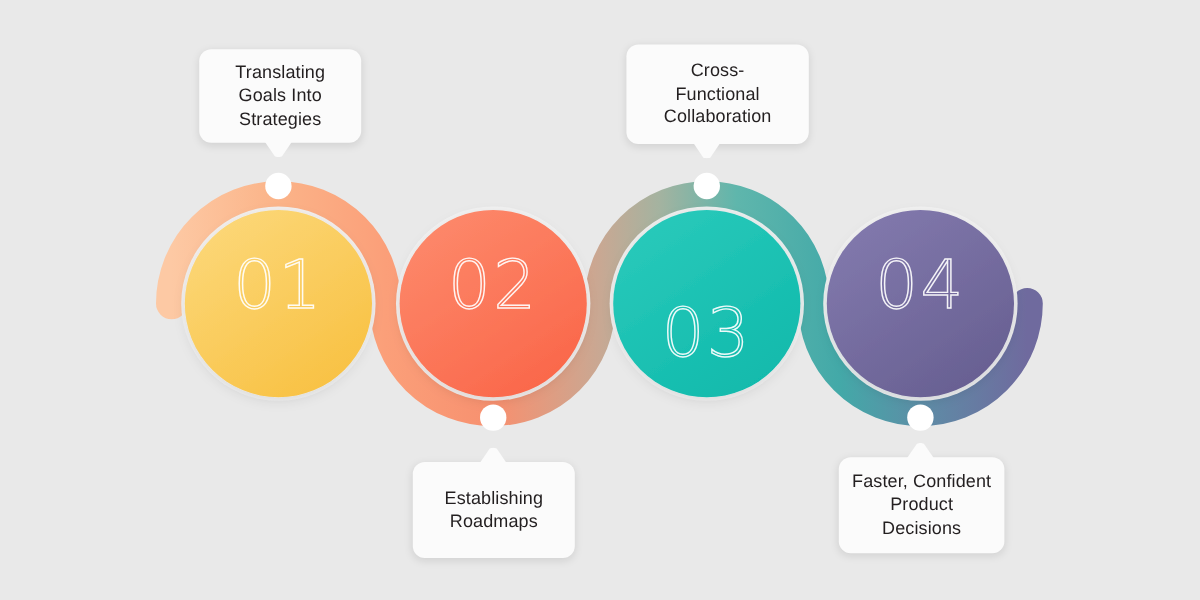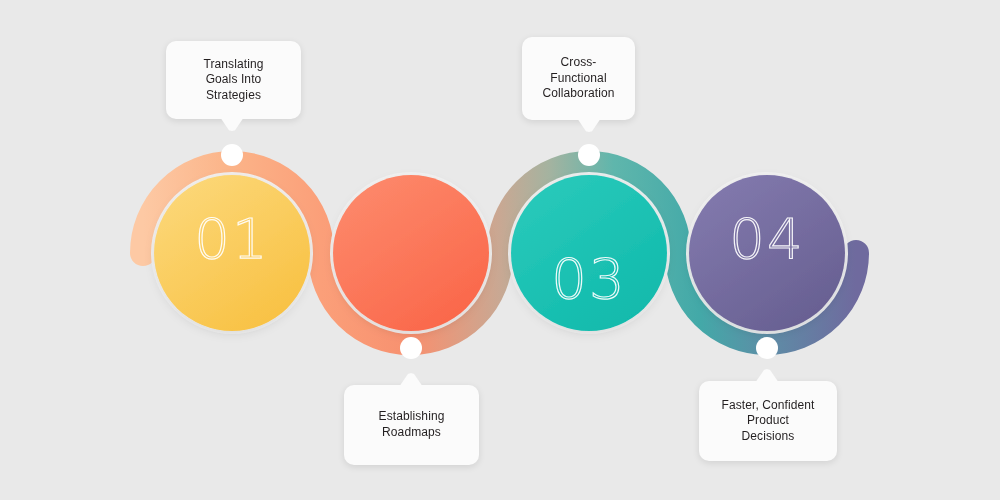--- a/index.html
+++ b/index.html
@@ -29,21 +29,21 @@
   .callout {
     position: absolute;
     background: #fbfbfb;
     border-radius: 10px;
     box-shadow: 0 2px 7px rgba(0,0,0,0.10);
     display: flex;
     align-items: center;
     justify-content: center;
     text-align: center;
     color: #231f20;
-    font-size: 12px;
+    font-size: 15px;
     line-height: 1.30;
     letter-spacing: 0.1px;
     box-sizing: border-box;
     padding: 6px 10px;
     z-index: 5;
   }
   .callout .tail {
     position: absolute;
     left: 50%;
     width: 24px;
@@ -142,32 +142,33 @@
     <circle cx="589" cy="253" r="78" fill="url(#c3)" filter="url(#softshadow)"></circle>
     <circle cx="767" cy="253" r="78" fill="url(#c4)" filter="url(#softshadow)"></circle>
 
     <circle cx="232" cy="155" r="11" fill="#ffffff"></circle>
     <circle cx="411" cy="348" r="11" fill="#ffffff"></circle>
     <circle cx="589" cy="155" r="11" fill="#ffffff"></circle>
     <circle cx="767" cy="348" r="11" fill="#ffffff"></circle>
   </svg>
 
   <div class="num" id="num0" style="left: 152px; top: 211px; width: 160px;">01</div>
+  <div class="num" id="num1" style="left: 331px; top: 211px; width: 160px;">02</div>
   <div class="num" id="num2" style="left: 509px; top: 211px; width: 160px; margin-top: 40px;">03</div>
   <div class="num" id="num3" style="left: 687px; top: 211px; width: 160px;">04</div>
 
   <div class="callout top" id="box0" style="left: 166px; top: 41px; width: 135px; height: 78px;">
     <span class="tail" style="left: 66px;"></span>
     <span class="txt" id="boxtxt0">Translating<br>Goals Into<br>Strategies</span>
   </div>
   <div class="callout bottom" id="box1" style="left: 344px; top: 385px; width: 135px; height: 80px;">
     <span class="tail" style="left: 67px;"></span>
     <span class="txt" id="boxtxt1">Establishing<br>Roadmaps</span>
   </div>
-  <div class="callout top" id="box2" style="left: 522px; top: 37px; width: 113px; height: 83px;">
+  <div class="callout top" id="box2" style="left: 522px; top: 37px; width: 152px; height: 83px;">
     <span class="tail" style="left: 67px;"></span>
     <span class="txt" id="boxtxt2">Cross-<br>Functional<br>Collaboration</span>
   </div>
   <div class="callout bottom" id="box3" style="left: 699px; top: 381px; width: 138px; height: 80px;">
     <span class="tail" style="left: 68px;"></span>
     <span class="txt" id="boxtxt3">Faster, Confident<br>Product<br>Decisions</span>
   </div>
 
 </div>
 

